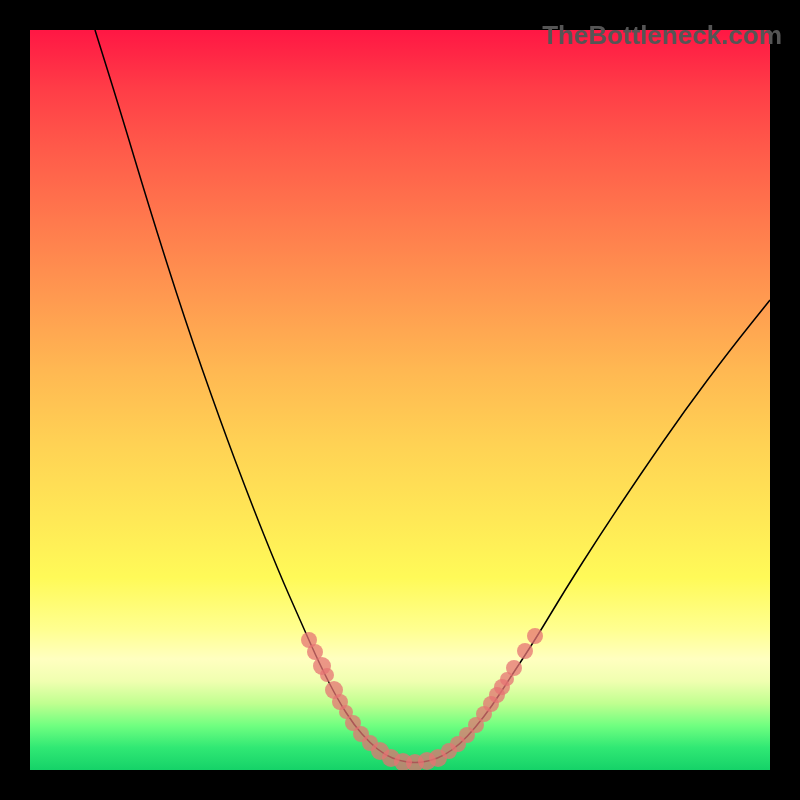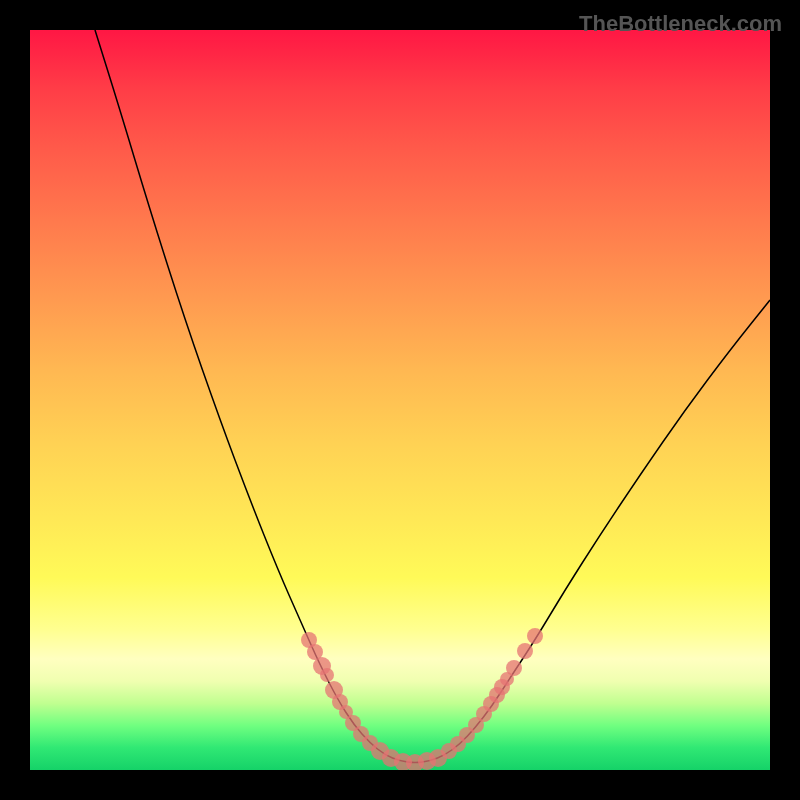--- a/index.html
+++ b/index.html
@@ -6,24 +6,24 @@
   body {
     width: 800px;
     height: 800px;
     background: #000;
     position: relative;
     overflow: hidden;
     font-family: Arial, sans-serif;
   }
   .watermark {
     position: absolute;
-    top: 11px;
+    top: 20px;
     right: 18px;
     color: #555;
-    font-size: 22px;
+    font-size: 26px;
     font-weight: bold;
     z-index: 10;
   }
   .plot-area {
     position: absolute;
     left: 30px;
     top: 30px;
     width: 740px;
     height: 740px;
     background: linear-gradient(to bottom,

